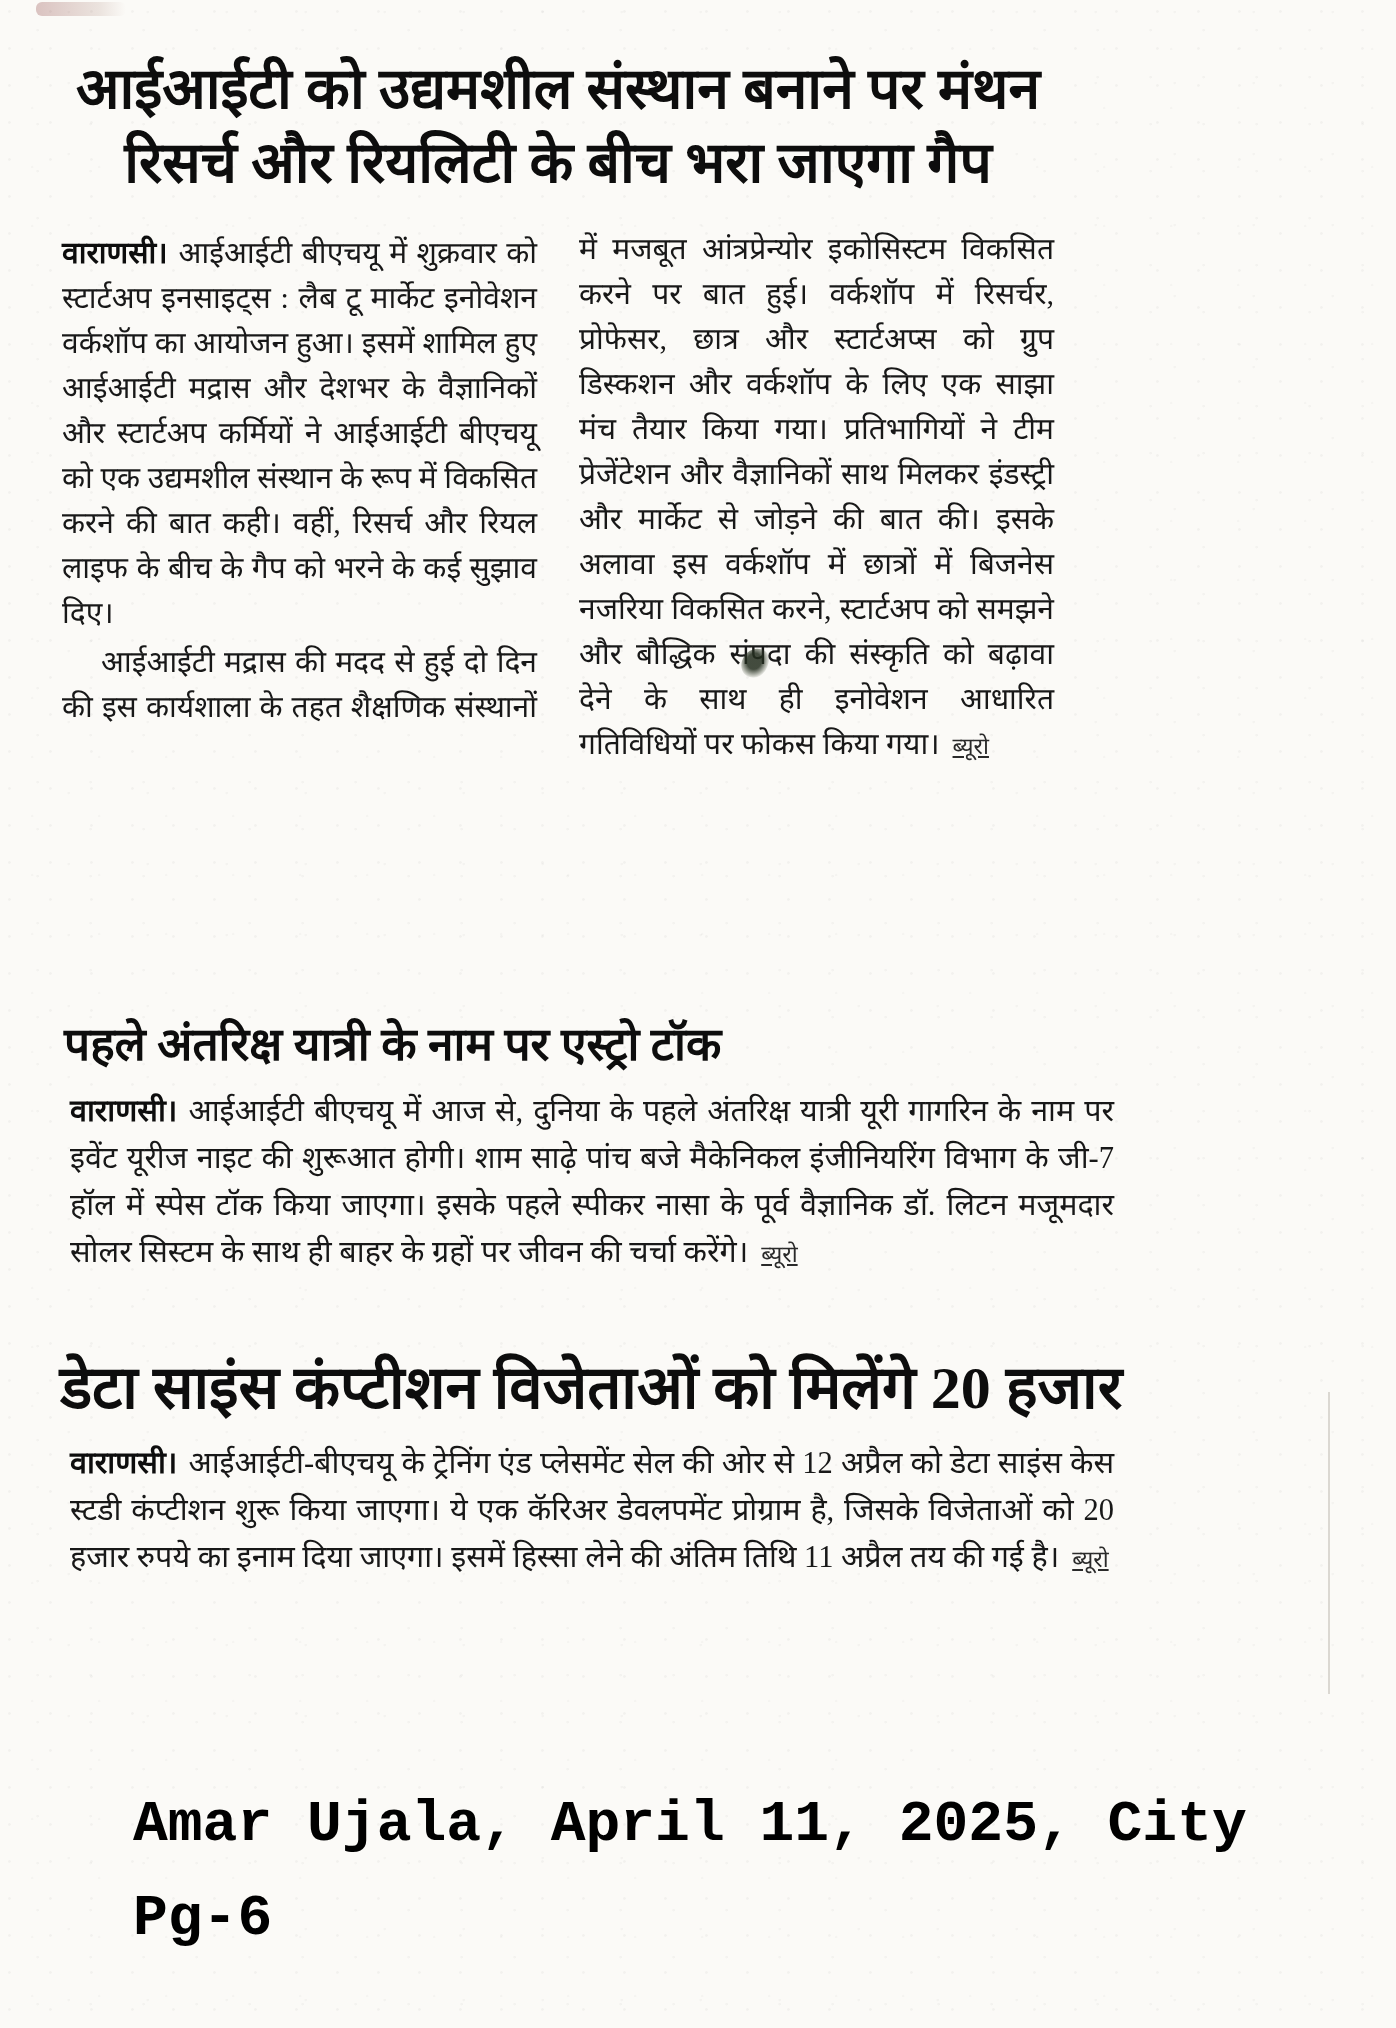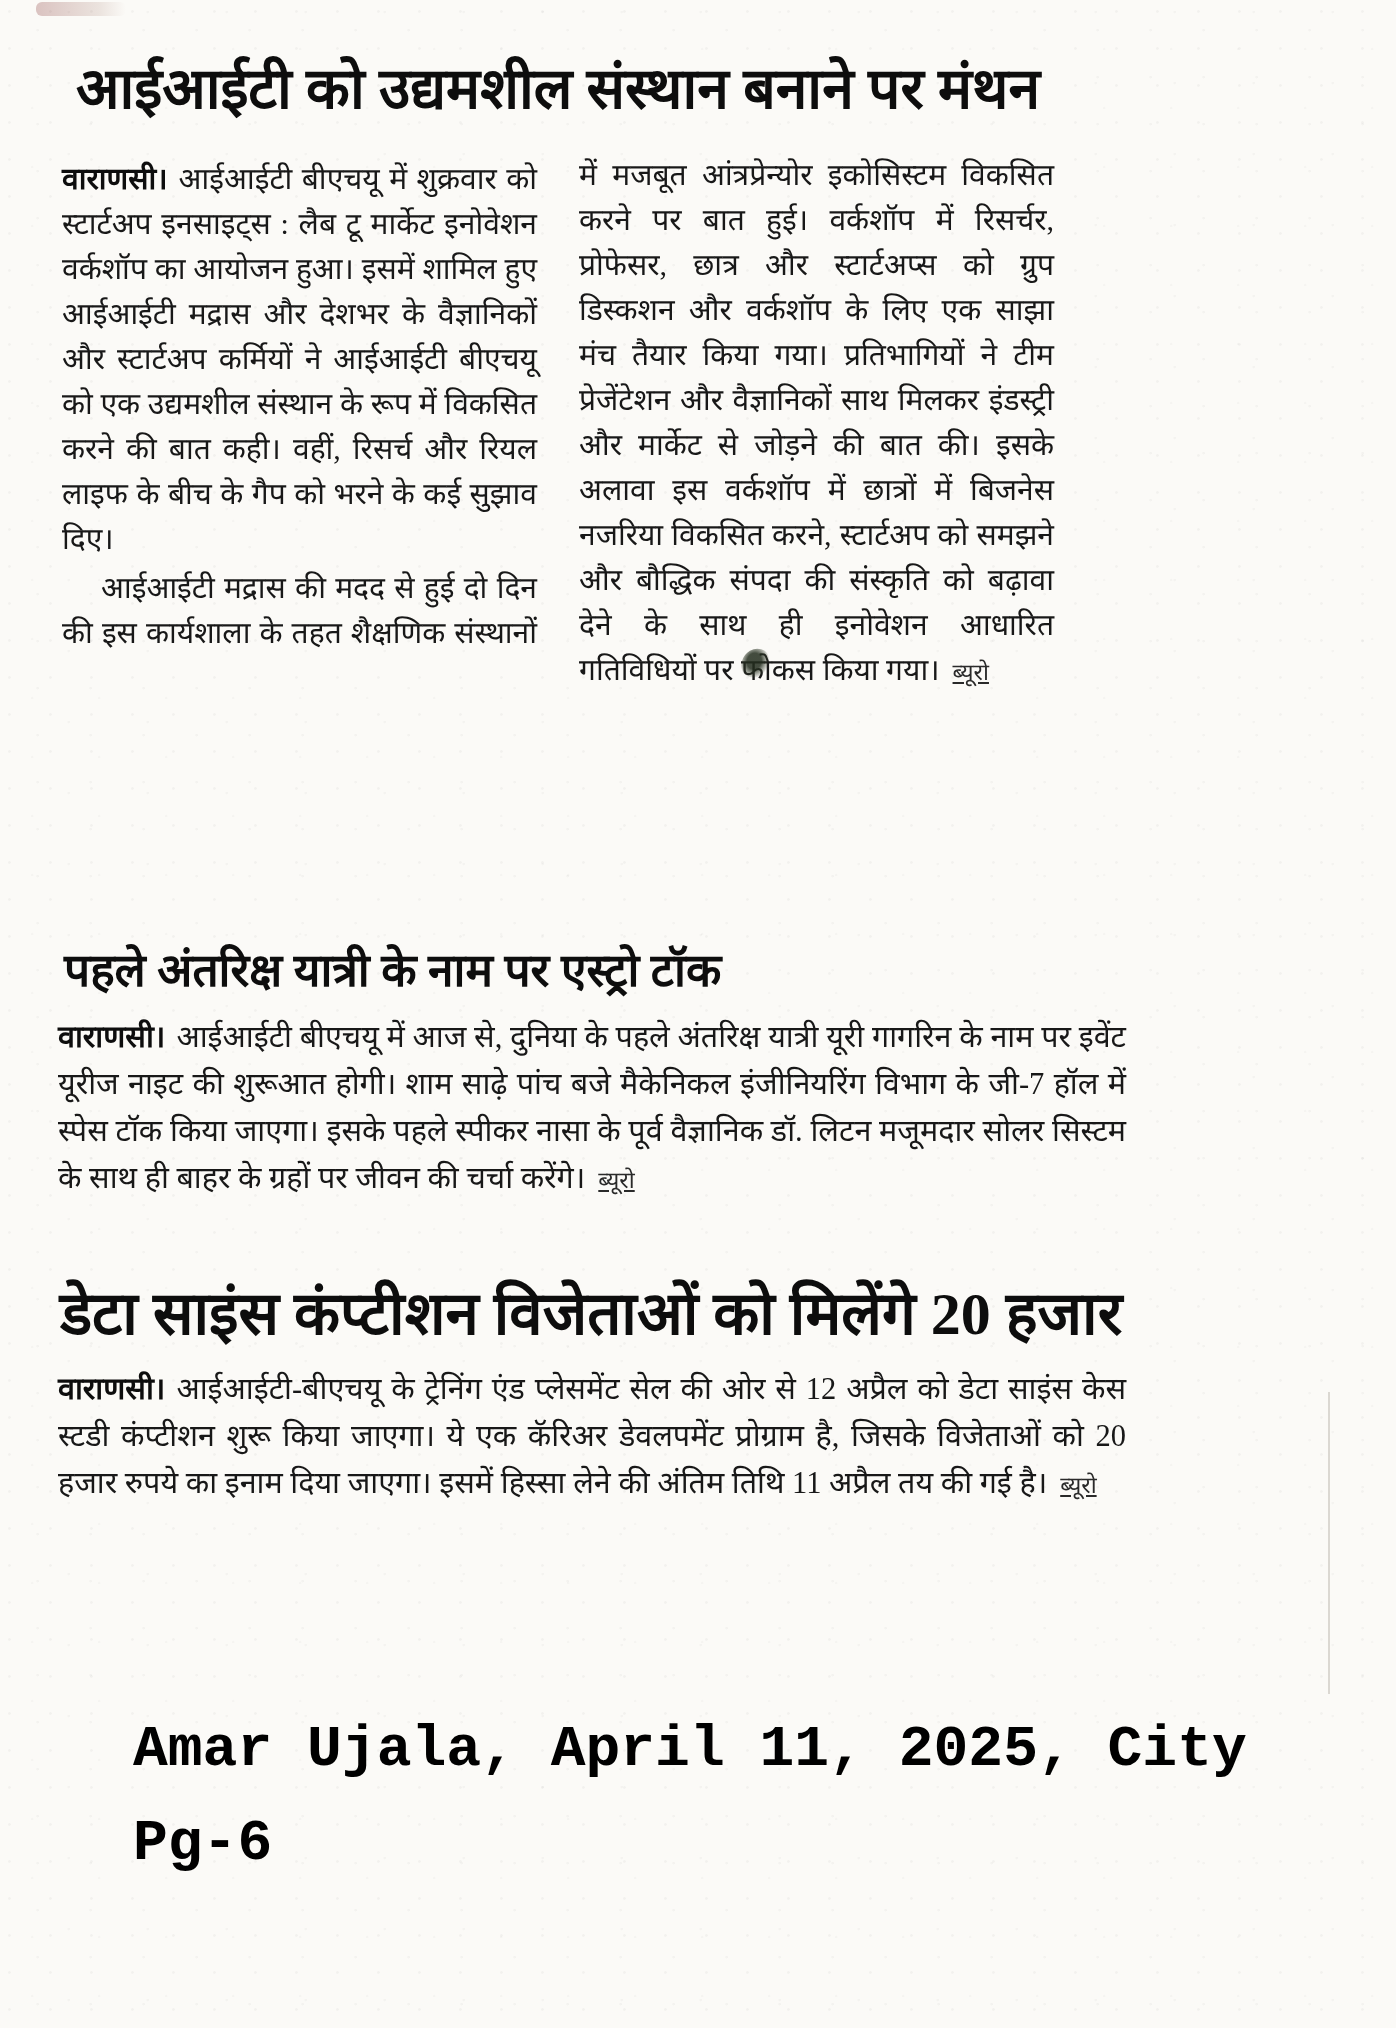--- a/index.html
+++ b/index.html
@@ -49,21 +49,21 @@
   }
   .headline-3{
     margin:74px 0 0 2px;
     font-size:60px;line-height:1.25;font-weight:700;color:#0d0d0d;
   }
   .sub-body{
     width:1068px;margin-top:14px;
     font-size:30.5px;line-height:1.55;text-align:justify;text-justify:inter-word;
     color:#181818;
   }
-  .sub-body p{margin:0;}
+  .sub-body p{margin:12px;}
 
   
   .caption{
     margin:196px 0 0 75px;
     font-family:Liberation Mono, monospace;
     font-weight:700;font-size:58px;line-height:1.62;color:#000;
   }
 
   
   .ink-blot{
@@ -86,20 +86,21 @@
 <body>
 
 <div class="page">
   <div class="top-smudge"></div>
 
   <div class="clip">
 
     <section>
       <h1 class="headline-1">
         <span>आईआईटी को उद्यमशील संस्थान बनाने पर मंथन</span><br>
+        <span>रिसर्च और रियलिटी के बीच भरा जाएगा गैप</span>
       </h1>
 
       <div class="cols body-text">
         <p>
           <span class="dateline">वाराणसी।</span><span>आईआईटी बीएचयू में शुक्रवार को स्टार्टअप इनसाइट्स : लैब टू मार्केट इनोवेशन वर्कशॉप का आयोजन हुआ। इसमें शामिल हुए आईआईटी मद्रास और देशभर के वैज्ञानिकों और स्टार्टअप कर्मियों ने आईआईटी बीएचयू को एक उद्यमशील संस्थान के रूप में विकसित करने की बात कही। वहीं, रिसर्च और रियल लाइफ के बीच के गैप को भरने के कई सुझाव दिए।</span>
         </p>
         <p>
           <span>आईआईटी मद्रास की मदद से हुई दो दिन की इस कार्यशाला के तहत शैक्षणिक संस्थानों में मजबूत आंत्रप्रेन्योर इकोसिस्टम विकसित करने पर बात हुई। वर्कशॉप में रिसर्चर, प्रोफेसर, छात्र और स्टार्टअप्स को ग्रुप डिस्कशन और वर्कशॉप के लिए एक साझा मंच तैयार किया गया। प्रतिभागियों ने टीम प्रेजेंटेशन और वैज्ञानिकों साथ मिलकर इंडस्ट्री और मार्केट से जोड़ने की बात की। इसके अलावा इस वर्कशॉप में छात्रों में बिजनेस नजरिया विकसित करने, स्टार्टअप को समझने और बौद्धिक संपदा की संस्कृति को बढ़ावा देने के साथ ही इनोवेशन आधारित गतिविधियों पर फोकस किया गया।</span><span class="byline">ब्यूरो</span>
         </p>
       </div>

